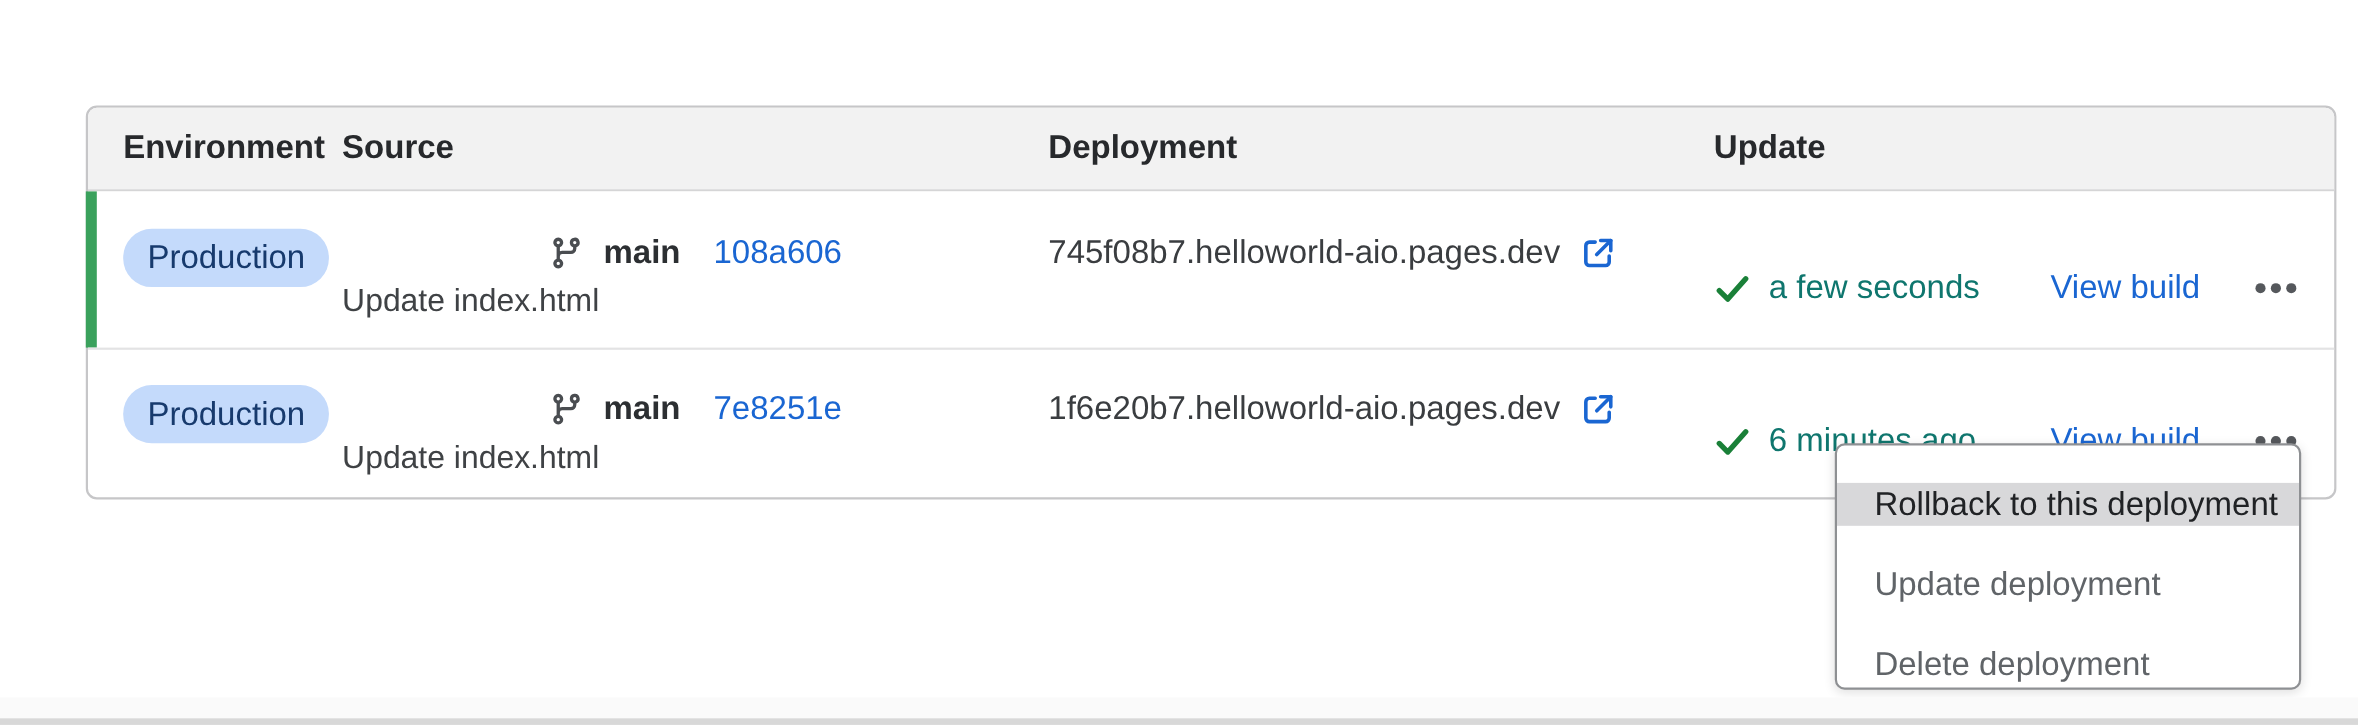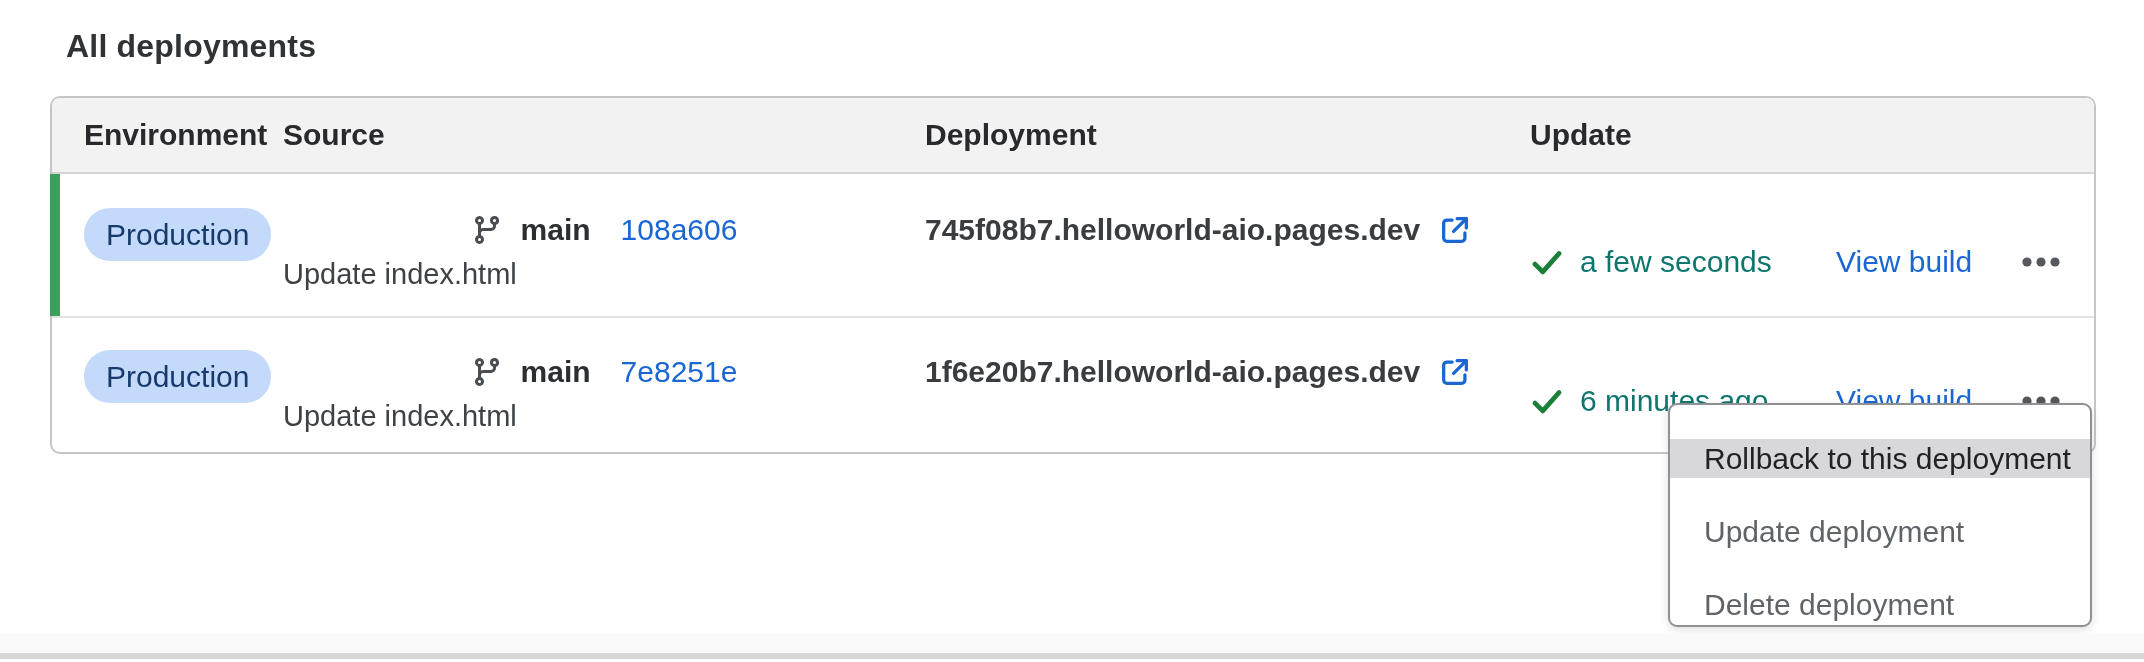--- a/index.html
+++ b/index.html
@@ -4,21 +4,21 @@
 <style>
   * { margin:0; padding:0; box-sizing:border-box; }
   html,body { width:2144px; height:662px; background:#ffffff; overflow:hidden;
               font-family:"Liberation Sans","DejaVu Sans",sans-serif; }
   .page { position:relative; width:2144px; height:662px; }
 
   .page-title { position:absolute; left:66px; top:27px; font-size:32px; line-height:38px;
                 font-weight:600; color:#303336; letter-spacing:.2px; }
 
   
-  .table { position:absolute; left:50px; top:96px; width:2046px; height:358px;
+  .table { position:absolute; left:78px; top:96px; width:2046px; height:358px;
            border:2px solid #c6c6c8; border-radius:10px; background:#ffffff; }
   .thead { display:flex; height:76px; background:#f2f2f2; border-bottom:2px solid #d5d5d6;
            border-radius:8px 8px 0 0; align-items:center; }
   .th { font-size:30px; font-weight:600; color:#27292c; }
 
   .col-env    { width:231px; padding-left:32px; }
   .col-source { width:642px; }
   .col-deploy { width:605px; }
   .col-status { flex:1; display:flex; align-items:center; }
 
@@ -31,21 +31,21 @@
   .badge { display:inline-flex; align-items:center; justify-content:center; height:53px;
            padding:0 22px; border-radius:26px; background:#c4dafb; color:#173a6d;
            font-size:30px; line-height:1; }
 
   .source-line1 { display:flex; align-items:center; height:44px;justify-content:center; }
   .branch-icon { display:inline-flex; margin-right:18px; }
   .branch-name { font-size:30px; font-weight:700; color:#2c2f32; margin-right:30px; }
   .link { font-size:30px; color:#1a66d2; text-decoration:none; cursor:pointer; }
   .source-line2 { margin-top:6px; height:32px; font-size:29px; color:#3f4245; line-height:32px; }
 
-  .deploy-line { display:flex; align-items:center; height:44px;font-weight:bold; }
+  .deploy-line { display:flex; align-items:center; height:44px; }
   .deploy-url { font-size:30px; color:#3a3d40; margin-right:18px; }
   .external-link-icon { display:inline-flex; cursor:pointer; }
 
   .status-line { display:flex; align-items:center; height:44px; width:100%; }
   .status-group { display:flex; align-items:center; width:306px; }
   .check-icon { display:inline-flex; margin-right:16px; }
   .status-time { font-size:30px; color:#0f766e; }
   .view-build { font-size:30px; }
   .kebab { margin-left:auto; margin-right:32px; display:inline-flex; cursor:pointer;
            padding:6px 2px; }
@@ -60,21 +60,20 @@
 
   
   .footer-band { position:absolute; left:0; top:634px; width:2144px; height:19px; background:#fafafa; }
   .footer-line { position:absolute; left:0; top:653px; width:2144px; height:6px; background:#d8d8d8; }
 </style>
 </head>
 <body>
 
 <div class="page">
 
-  <div class="page-title">All deployments</div>
 
   <div class="table">
     <div class="thead">
       <div class="th col-env">Environment</div>
       <div class="th col-source">Source</div>
       <div class="th col-deploy">Deployment</div>
       <div class="th col-status">Update</div>
     </div>
 
     <div class="row row-1">

